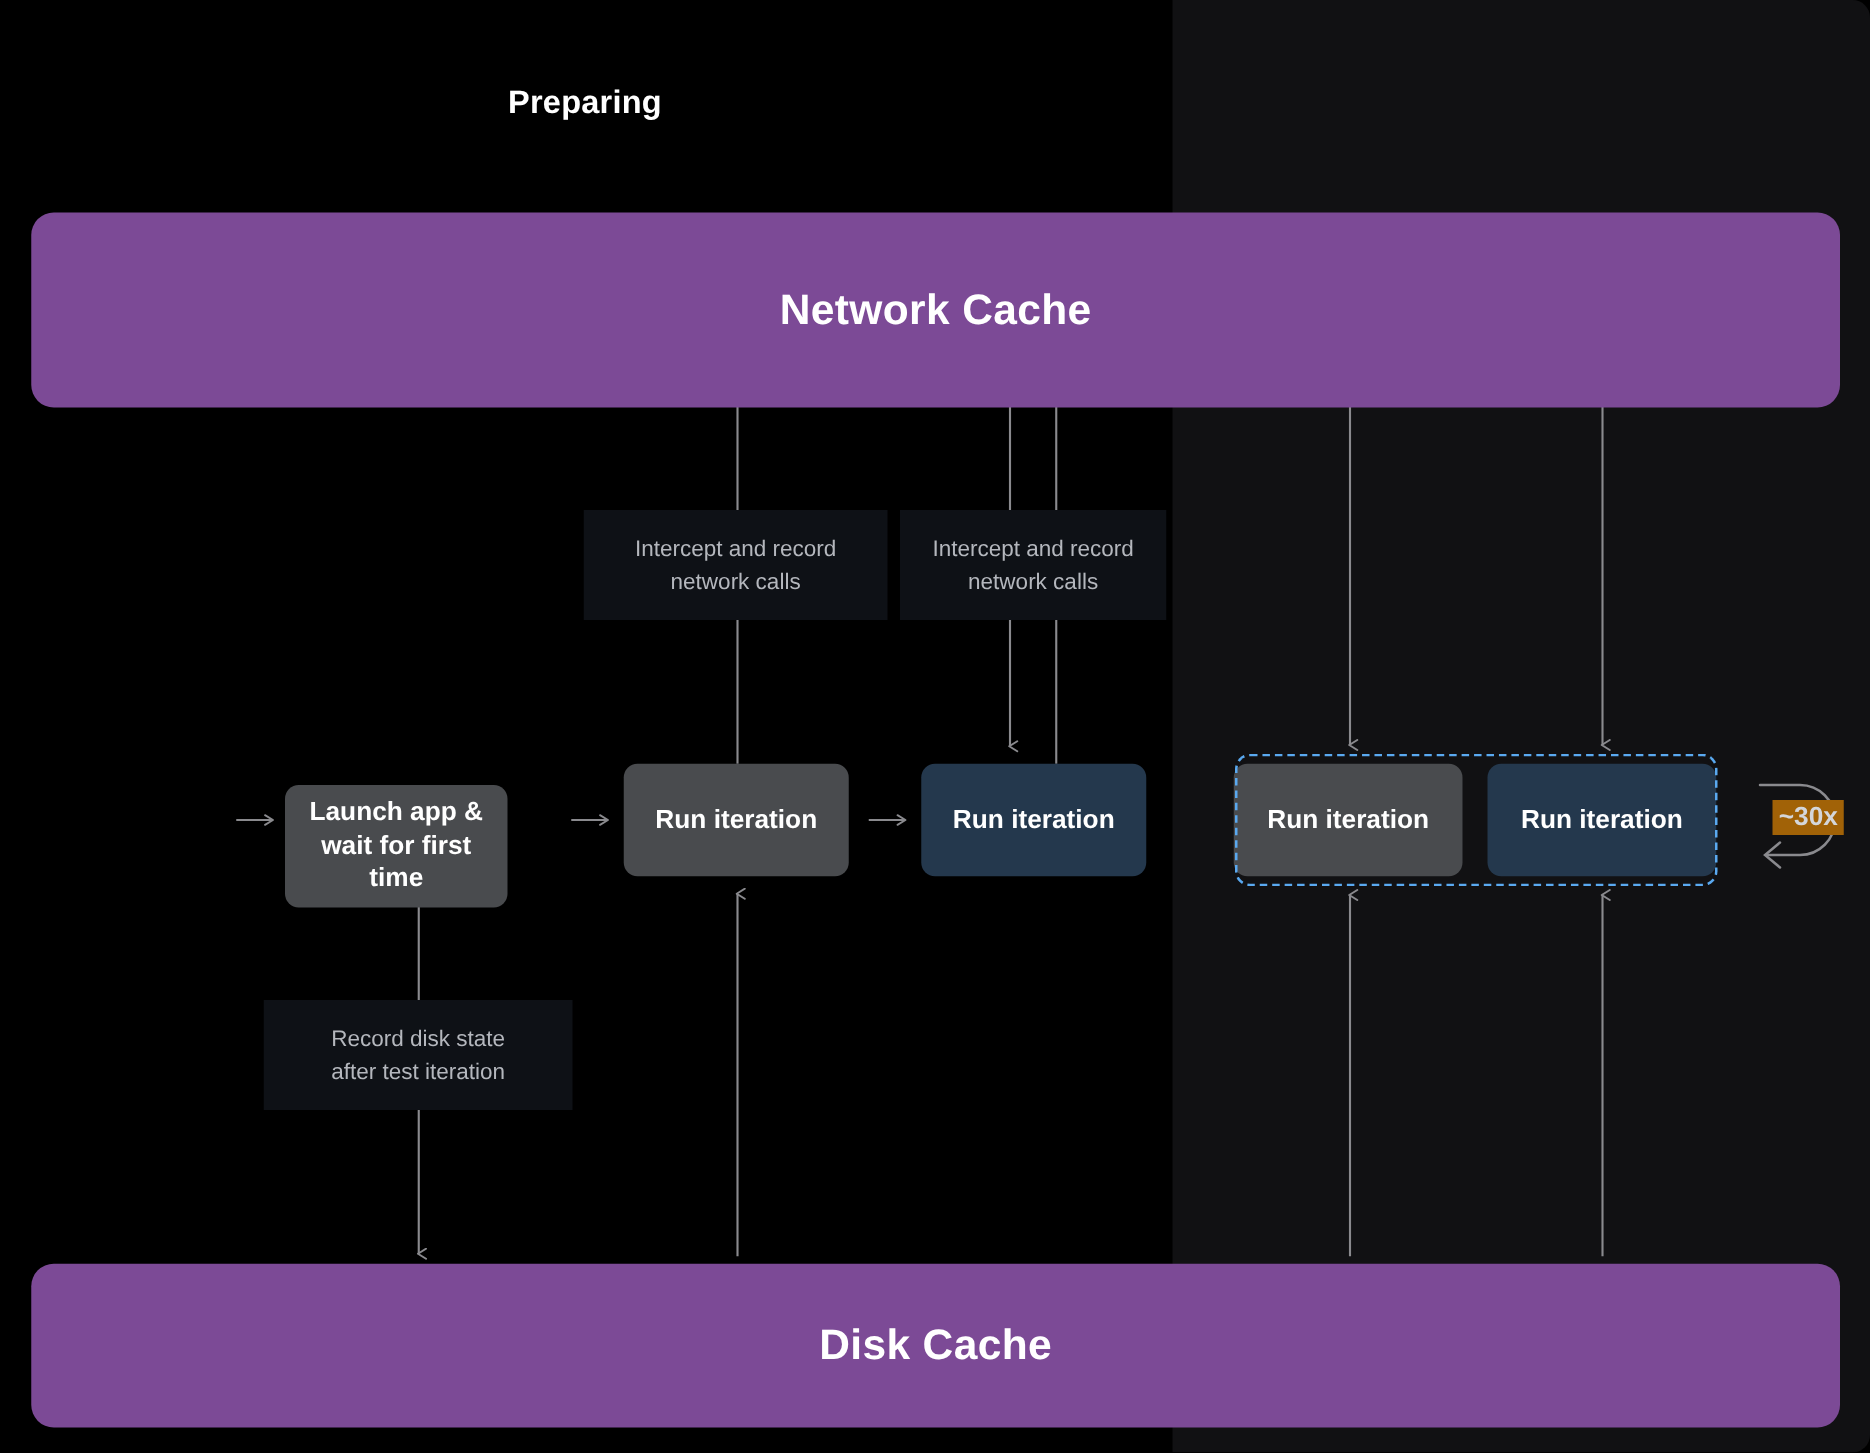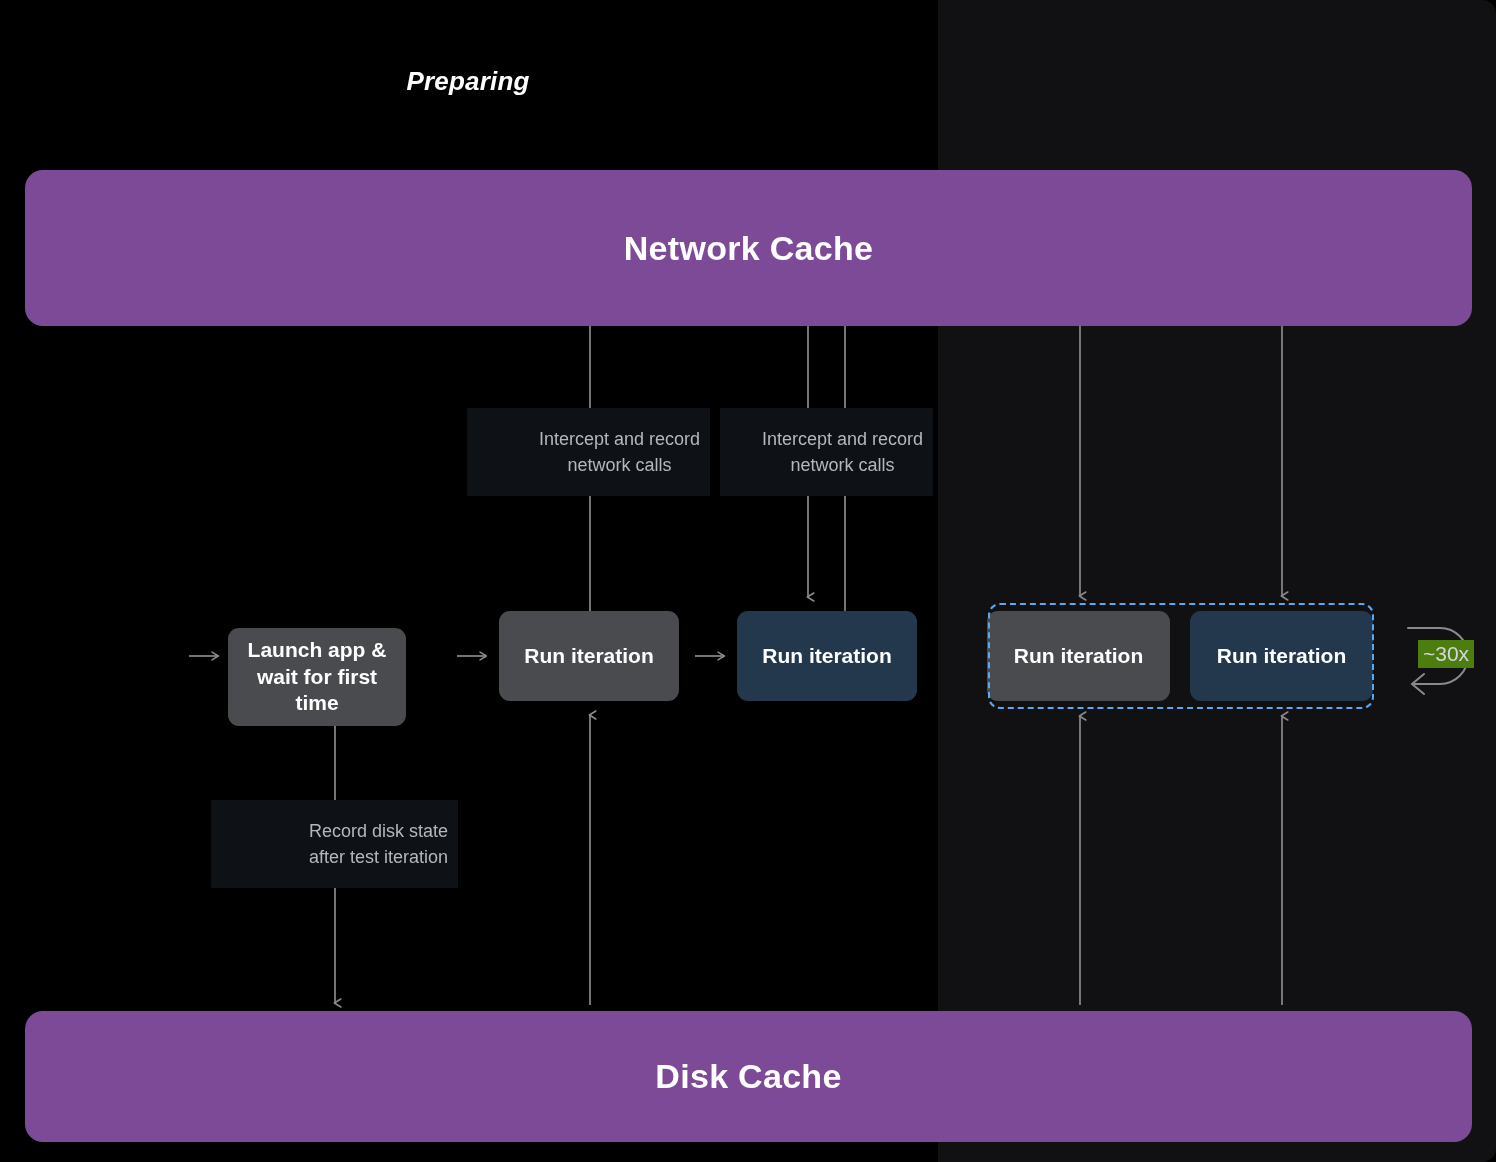--- a/index.html
+++ b/index.html
@@ -15,21 +15,21 @@
 
   
   .phase-panel{position:absolute;top:0;bottom:0;}
   #panel-preparing{left:0;width:938px;background:#000000;}
   #panel-running{left:938px;right:0;background:#111113;}
 
   
   .phase-title{
     position:absolute;top:66px;
     font-size:26px;font-weight:700;color:#ffffff;
-    letter-spacing:.2px;text-align:center;font-style:italic;
+    letter-spacing:.2px;text-align:center;
   }
   #title-preparing{left:268px;width:400px;}
   #title-running{left:1017px;width:400px;}
 
   
   .cache-bar{
     position:absolute;left:25px;width:1447px;
     background:#7c4a96;border-radius:18px;
     display:flex;align-items:center;justify-content:center;
     color:#fff;font-size:34px;font-weight:700;letter-spacing:.3px;
@@ -57,41 +57,41 @@
   #node-run-prep-blue  {left:737px; top:611px; width:180px;height:90px;}
   #node-run-runs-gray  {left:987px; top:611px; width:183px;height:90px;}
   #node-run-runs-blue  {left:1190px;top:611px; width:183px;height:90px;}
 
   
   .annotation{
     position:absolute;
     background:#0e1116;
     color:#b4b7bd;
     font-size:18px;font-weight:500;line-height:1.45;
-    display:flex;align-items:center;justify-content:flex-end;
+    display:flex;align-items:center;justify-content:center;
     text-align:center;
     padding:0 10px;box-sizing:border-box;
   }
   #ann-intercept-1{left:467px;top:408px;width:243px;height:88px;}
   #ann-intercept-2{left:720px;top:408px;width:213px;height:88px;}
   #ann-disk-state {left:211px;top:800px;width:247px;height:88px;}
 
   
   #loop-selection{
     position:absolute;left:988px;top:603px;width:386px;height:106px;
     border:2px dashed #5aa9f0;border-radius:12px;
     box-sizing:border-box;pointer-events:none;
   }
 
   
   #loop-arrow{position:absolute;left:1400px;top:612px;width:96px;height:88px;}
   #loop-badge{
     position:absolute;left:1418px;top:640px;
-    background:#4d7c0f;color:#d4d6da;
-    font-size:21px;font-weight:400;
+    background:#a16207;color:#d4d6da;
+    font-size:21px;font-weight:700;
     padding:2px 5px;white-space:nowrap;
   }
 
   
   #connectors{position:absolute;left:0;top:0;width:1496px;height:1162px;pointer-events:none;}
 </style>
 </head>
 <body>
 
 <div id="canvas">

